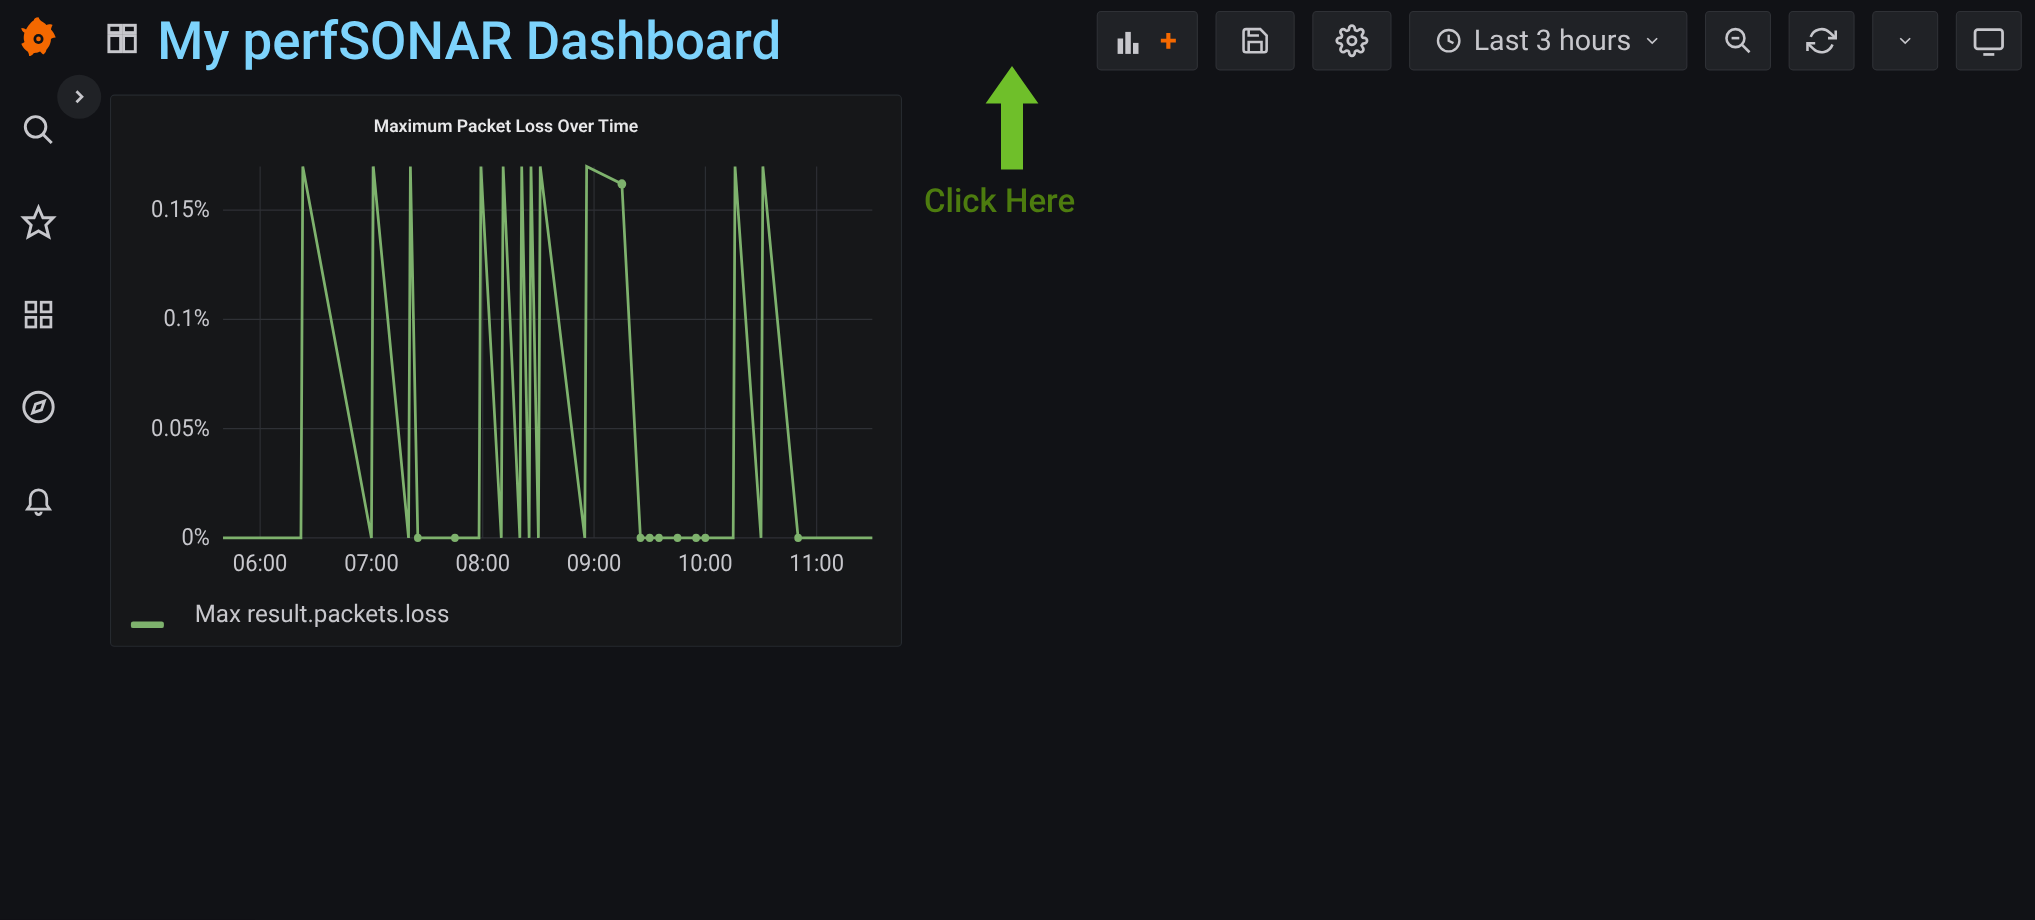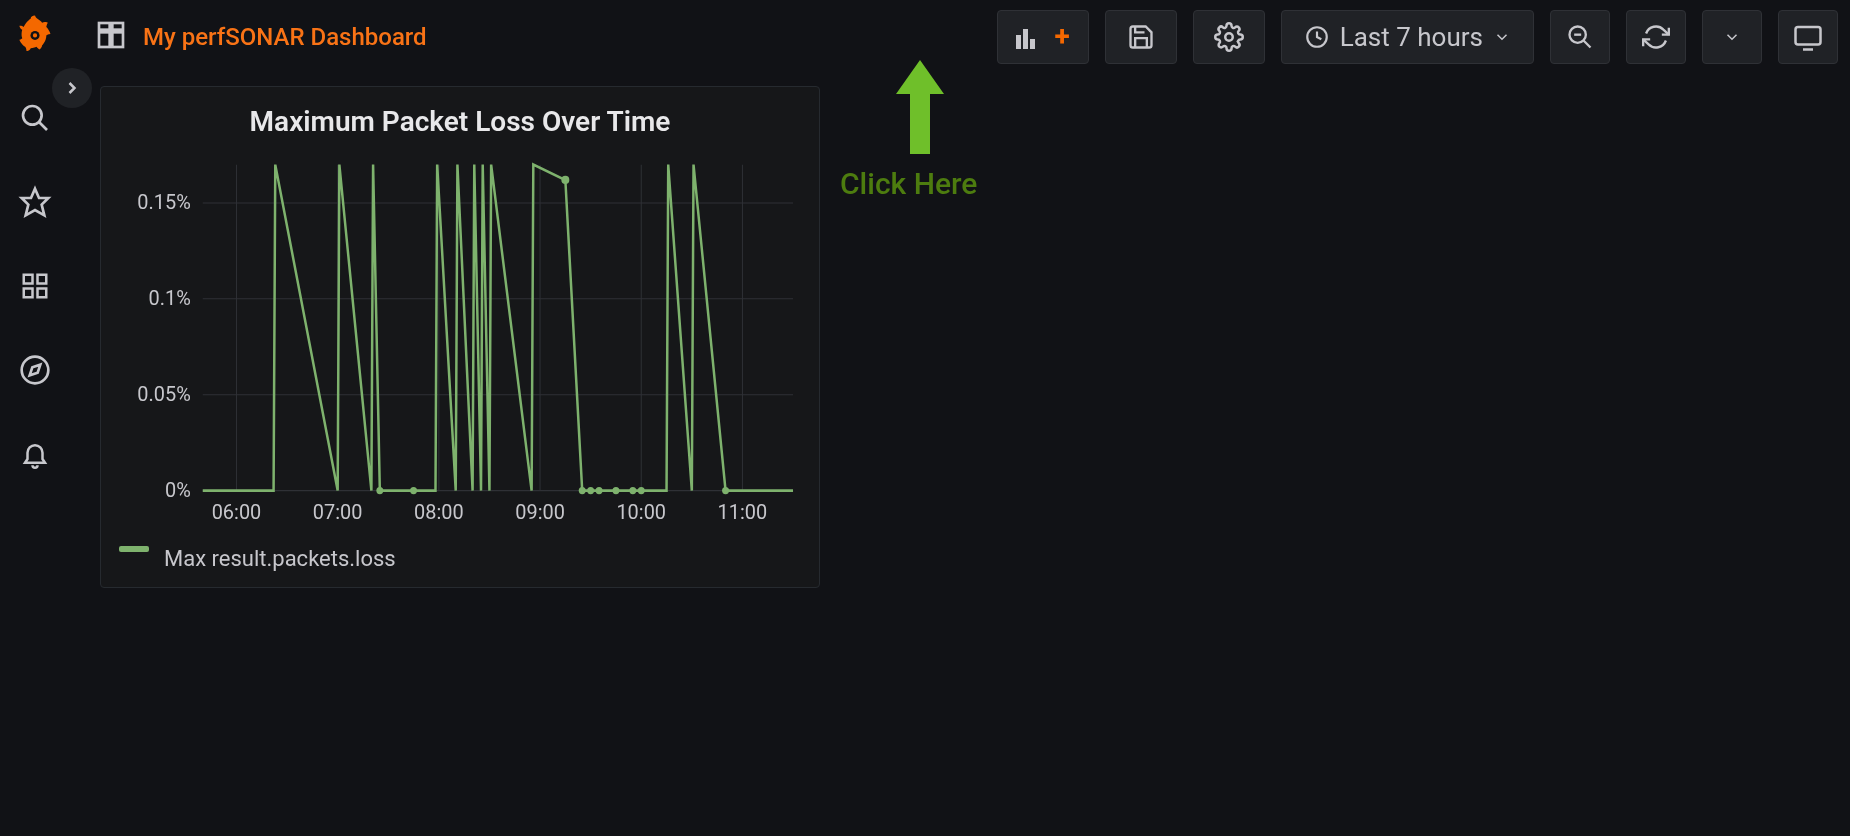--- a/index.html
+++ b/index.html
@@ -7,33 +7,33 @@
 
   
   .nav-rail{position:absolute;left:0;top:0;bottom:0;width:70px;background:#111216;display:flex;flex-direction:column;align-items:center;padding-top:14px;gap:44px}
   .nav-rail .nav-item{width:40px;height:40px;display:flex;align-items:center;justify-content:center;color:#c7c7cc;cursor:pointer}
   .nav-rail .logo{color:#f46800}
   .expand-handle{position:absolute;left:52px;top:68px;width:40px;height:40px;border-radius:50%;background:#202226;display:flex;align-items:center;justify-content:center;color:#c7c7cc;cursor:pointer;z-index:5}
 
   
   .topbar{position:absolute;left:95px;right:12px;top:10px;height:54px;display:flex;align-items:center;gap:16px}
   .title-block{display:flex;align-items:center;gap:16px;flex:1;min-width:0}
-  .title-text{font-size:24px;font-weight:500;color:#f97316;white-space:nowrap}
+  .title-text{font-size:48px;font-weight:500;color:#7dd3fc;white-space:nowrap}
   .tb-btn{height:54px;min-width:72px;padding:0 18px;background:#202226;border:1px solid #2f3136;border-radius:4px;display:flex;align-items:center;justify-content:center;gap:10px;color:#c7c7cc;cursor:pointer;font-size:24px}
   .tb-btn.small{min-width:60px;padding:0 14px}
   .tb-btn .orange{color:#f46800;font-weight:700}
   .tb-btn.time{padding:0 22px}
   .tb-btn.time span.label{font-size:26px;color:#c7c7cc}
 
   
   .panel{position:absolute;left:100px;top:86px;width:720px;height:502px;background:#161719;border:1px solid #262a2f;border-radius:4px;display:flex;flex-direction:column}
-  .panel-title{text-align:center;font-size:28px;font-weight:600;color:#e8e8ea;padding:18px 0 6px}
+  .panel-title{text-align:center;font-size:16px;font-weight:600;color:#e8e8ea;padding:18px 0 6px}
   .chart-zone{position:relative;flex:1;margin:0 16px 0 16px}
   .chart-svg{position:absolute;inset:0;width:100%;height:100%}
-  .legend{display:flex;align-items:flex-start;gap:15px;padding:10px 10px 16px 18px;font-size:22px;color:#c7c7cc}
+  .legend{display:flex;align-items:flex-end;gap:28px;padding:10px 10px 16px 18px;font-size:22px;color:#c7c7cc}
   .legend-swatch{width:30px;height:6px;background:#7eb26d;border-radius:2px}
 
   
   .axis-label{fill:#c7c7cc;font-size:20px}
   .grid-line{stroke:#2f3136;stroke-width:1}
   .data-line{stroke:#7eb26d;stroke-width:2.5;fill:none}
   .data-dot{fill:#7eb26d}
 
   
   .annotation{position:absolute;left:840px;top:60px;width:260px;height:160px;pointer-events:none}
@@ -123,21 +123,21 @@
     <svg width="30" height="30" viewBox="0 0 24 24" fill="none" stroke="currentColor" stroke-width="2">
         <circle cx="12" cy="12" r="3"></circle>
         <path d="M19.4 15a1.7 1.7 0 00.34 1.87l.06.06a2 2 0 11-2.83 2.83l-.06-.06a1.7 1.7 0 00-1.87-.34 1.7 1.7 0 00-1 1.56V21a2 2 0 11-4 0v-.09a1.7 1.7 0 00-1-1.56 1.7 1.7 0 00-1.87.34l-.06.06a2 2 0 11-2.83-2.83l.06-.06a1.7 1.7 0 00.34-1.87 1.7 1.7 0 00-1.56-1H3a2 2 0 110-4h.09a1.7 1.7 0 001.56-1 1.7 1.7 0 00-.34-1.87l-.06-.06a2 2 0 112.83-2.83l.06.06a1.7 1.7 0 001.87.34H9a1.7 1.7 0 001-1.56V3a2 2 0 114 0v.09a1.7 1.7 0 001 1.56 1.7 1.7 0 001.87-.34l.06-.06a2 2 0 112.83 2.83l-.06.06a1.7 1.7 0 00-.34 1.87V9a1.7 1.7 0 001.56 1H21a2 2 0 110 4h-.09a1.7 1.7 0 00-1.56 1z"></path>
       </svg>
   </div>
   <div class="tb-btn time">
     <svg width="26" height="26" viewBox="0 0 24 24" fill="none" stroke="currentColor" stroke-width="2">
         <circle cx="12" cy="12" r="9"></circle>
         <polyline points="12 7 12 12 16 14"></polyline>
       </svg>
-    <span class="label">Last 7 hours</span>
+    <span class="label">Last 3 hours</span>
     <svg width="18" height="18" viewBox="0 0 24 24" fill="none" stroke="currentColor" stroke-width="2">
         <polyline points="6 9 12 15 18 9"></polyline>
       </svg>
   </div>
   <div class="tb-btn small" title="Zoom out">
     <svg width="28" height="28" viewBox="0 0 24 24" fill="none" stroke="currentColor" stroke-width="2">
         <circle cx="10" cy="10" r="7"></circle>
         <line x1="21" y1="21" x2="15" y2="15"></line>
         <line x1="7" y1="10" x2="13" y2="10"></line>
       </svg>

